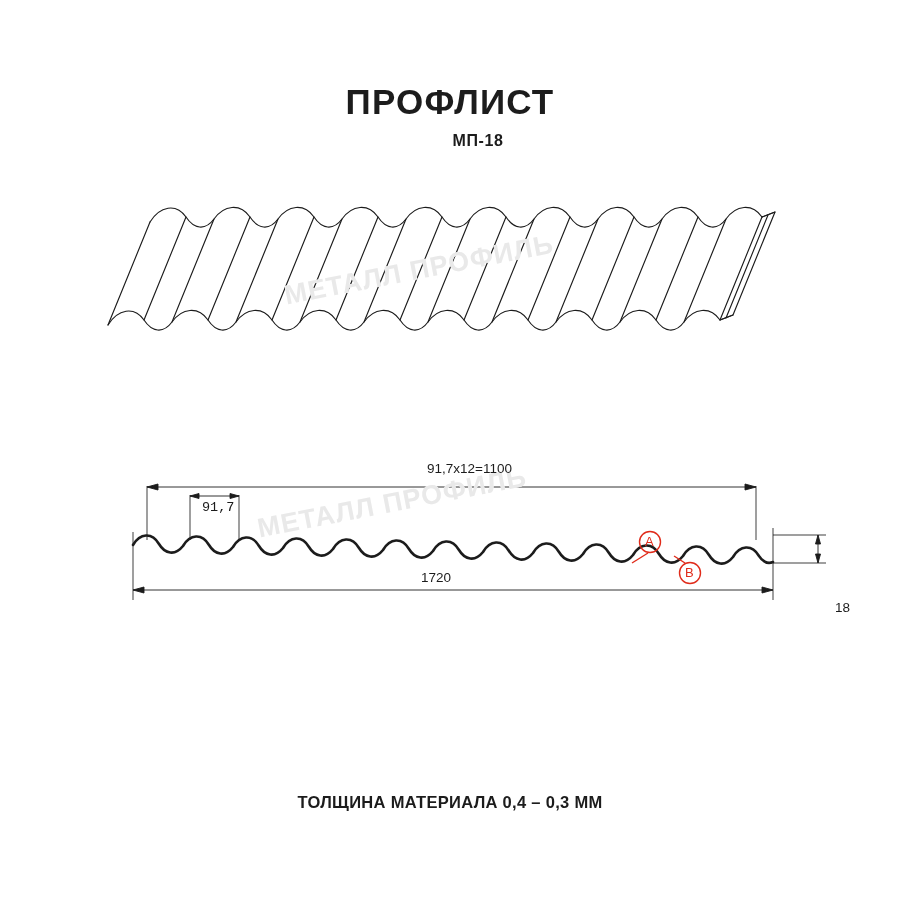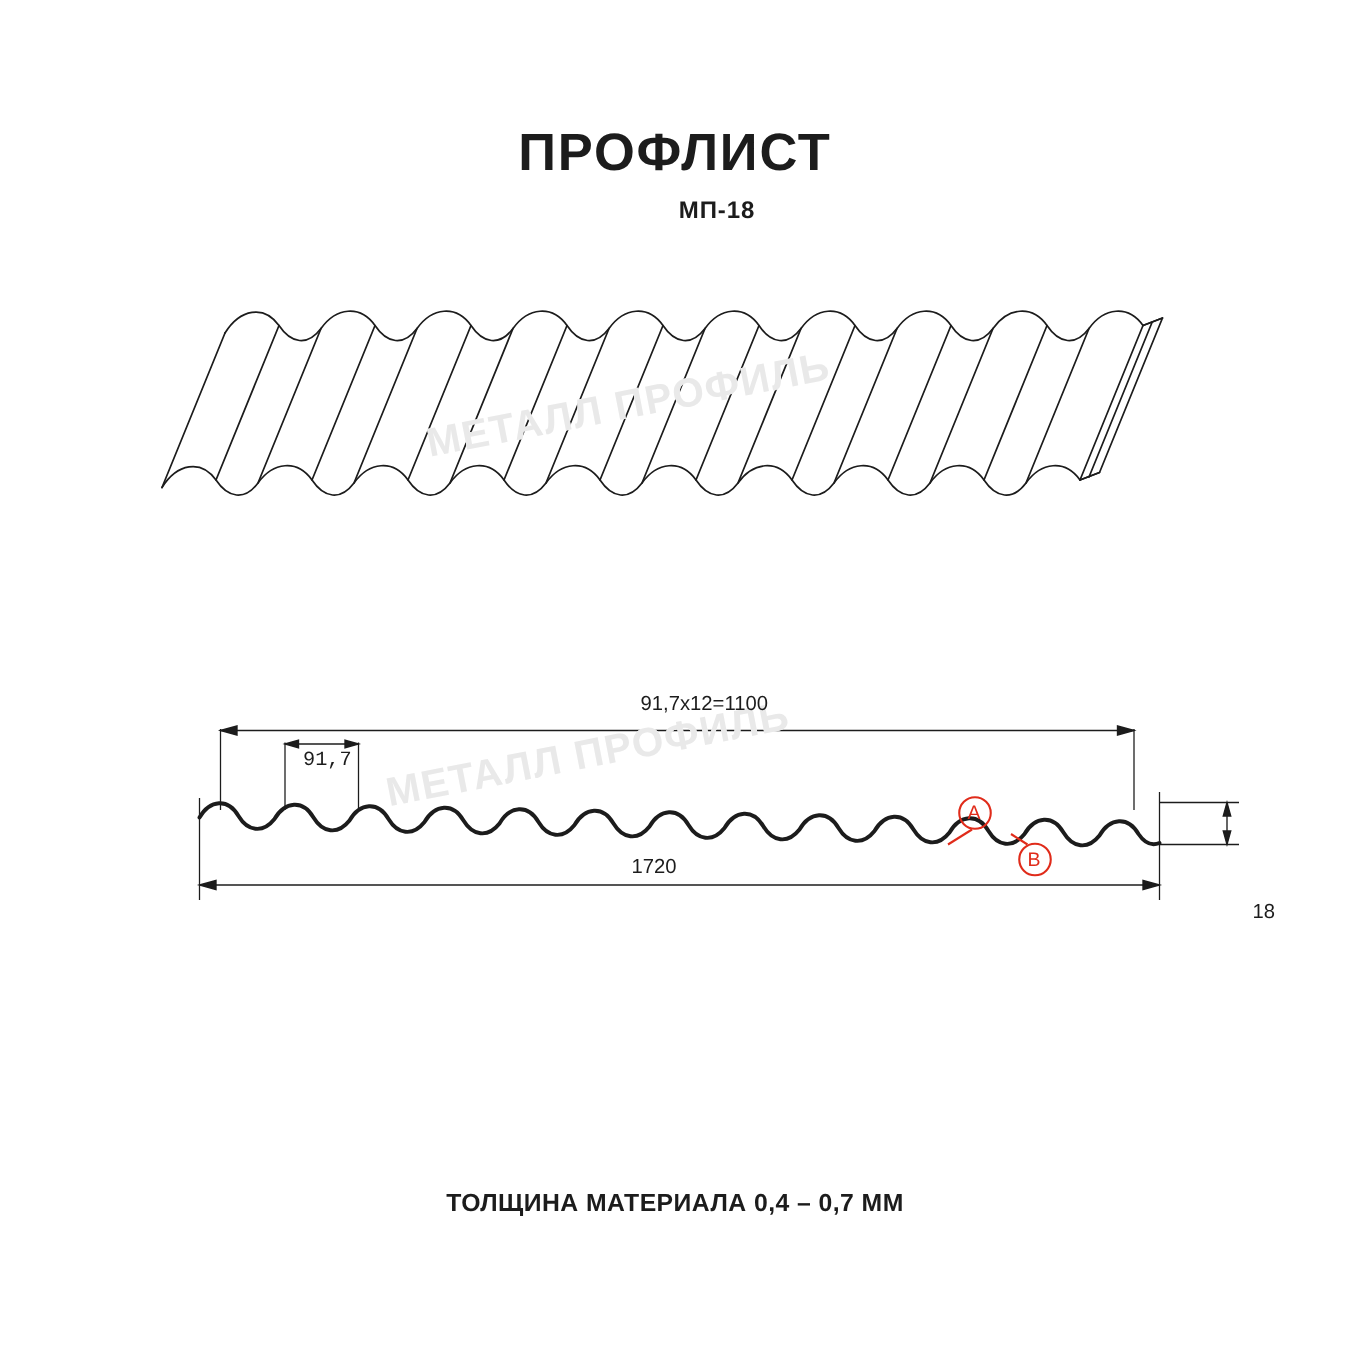--- a/index.html
+++ b/index.html
@@ -274,14 +274,14 @@
   </div>
 
   <div class="dim-label lbl-total">91,7х12=1100</div>
   <div class="dim-label lbl-pitch">91,7</div>
   <div class="dim-label lbl-bottom">1720</div>
   <div class="dim-label lbl-height">18</div>
 
   <div class="callout-text cA">A</div>
   <div class="callout-text cB">B</div>
 
-  <div class="footnote">ТОЛЩИНА МАТЕРИАЛА 0,4 – 0,7 ММ</div>
+  <div class="footnote">ТОЛЩИНА МАТЕРИАЛА 0,4 – 0,3 ММ</div>
 </div>
 
 </body></html>

